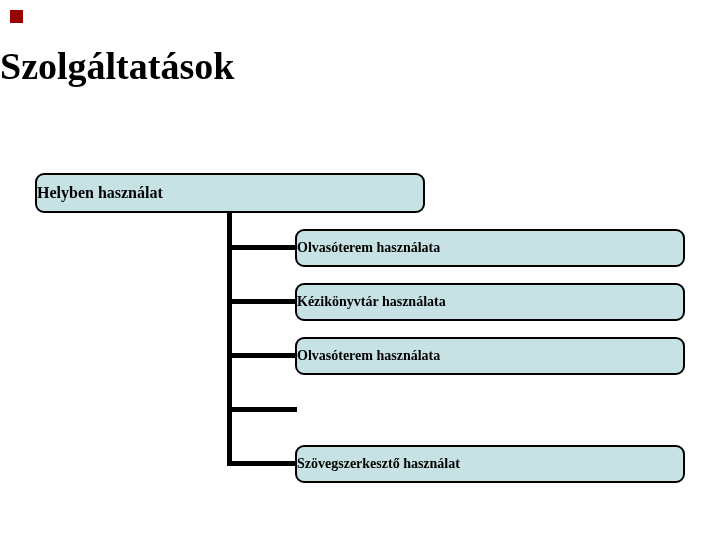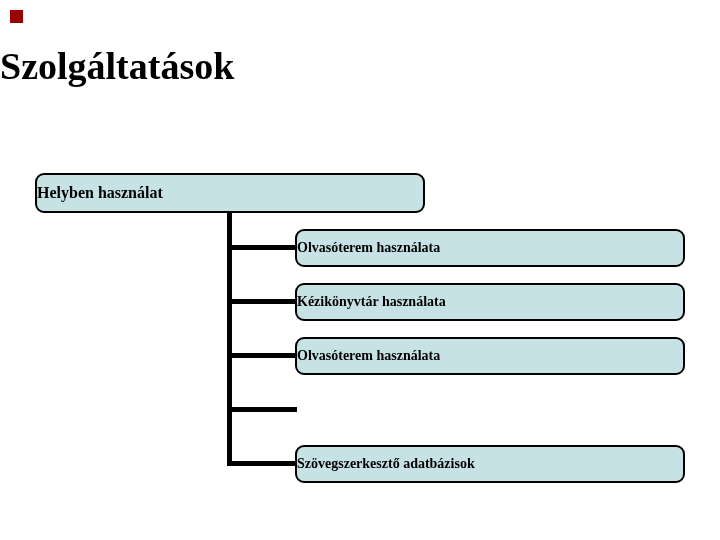--- a/index.html
+++ b/index.html
@@ -86,16 +86,16 @@
   <div class="node child-box child-1">
     <span>Olvasóterem használata</span>
   </div>
   <div class="node child-box child-2">
     <span>Kézikönyvtár használata</span>
   </div>
   <div class="node child-box child-3">
     <span>Olvasóterem használata</span>
   </div>
   <div class="node child-box child-5">
-    <span>Szövegszerkesztő adatbázisok</span>
+    <span>Szövegszerkesztő használat</span>
   </div>
 
 </div>
 
 </body></html>

